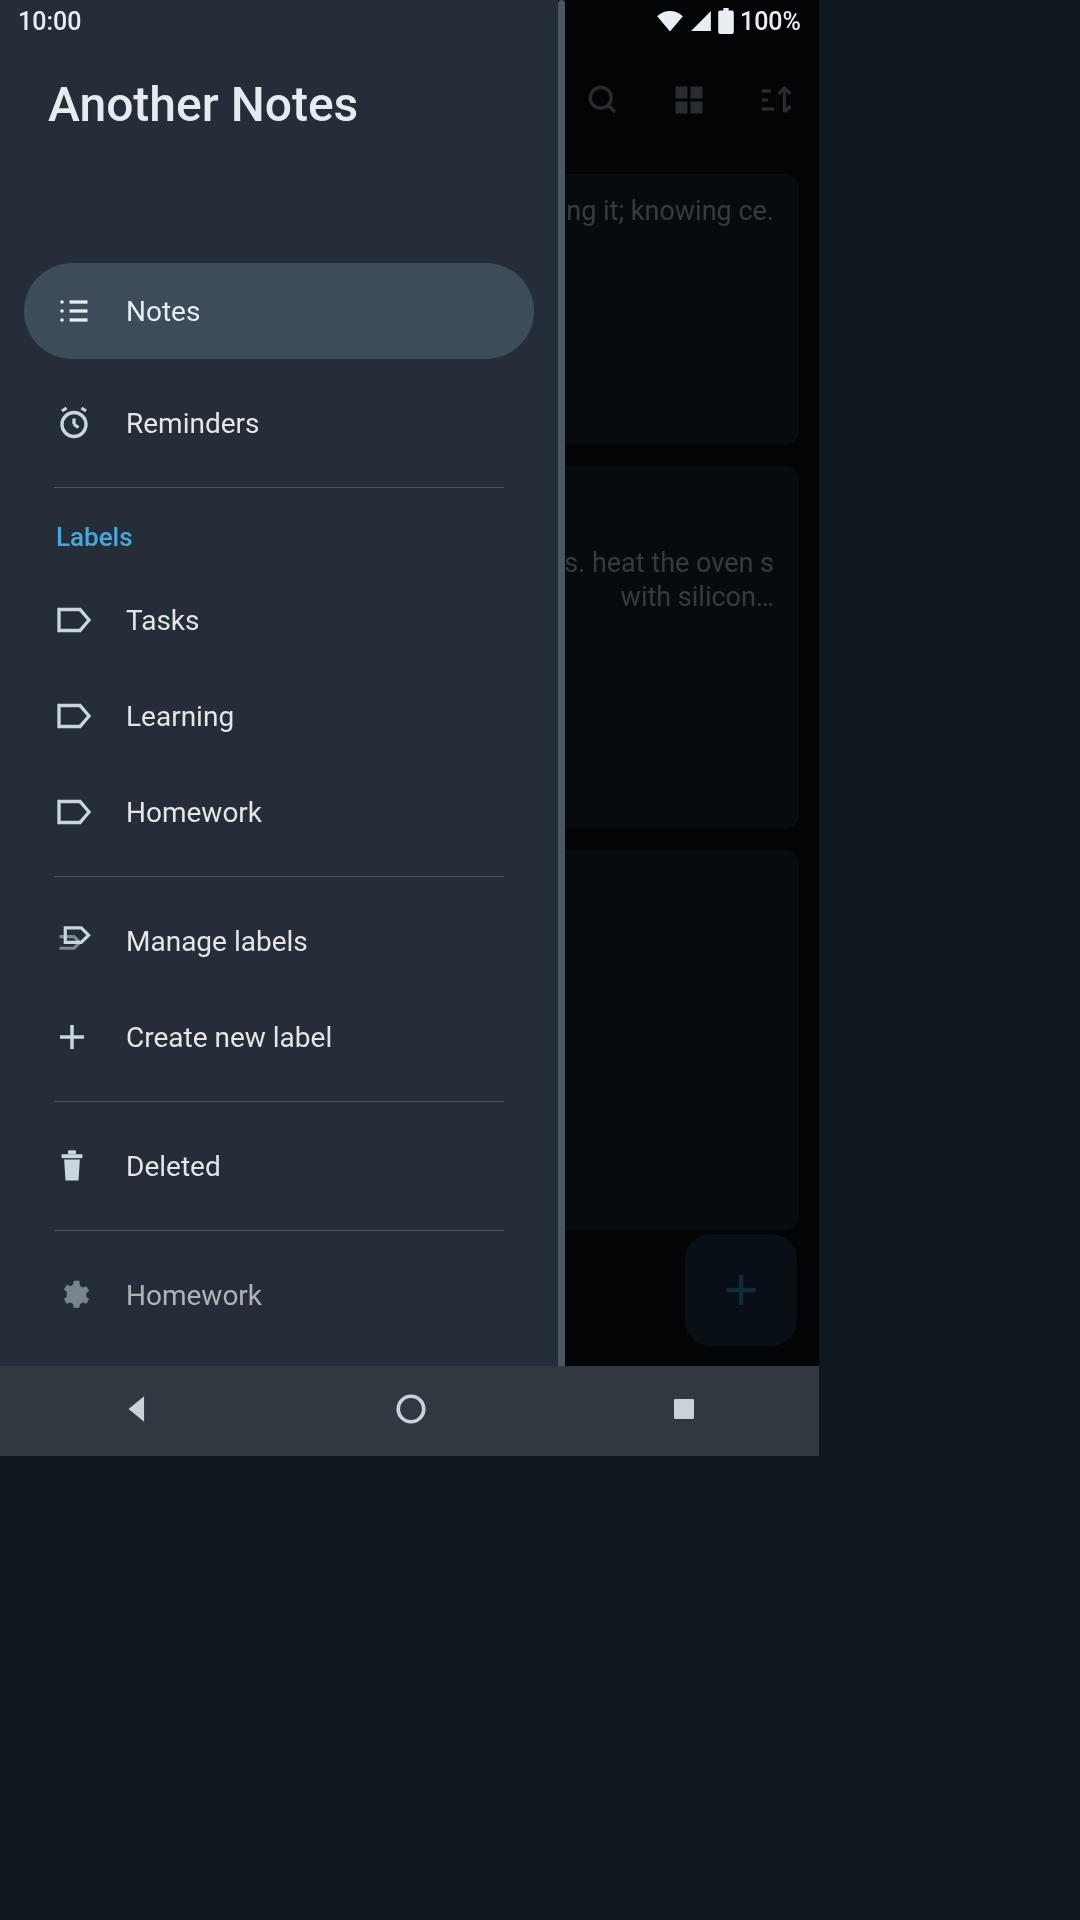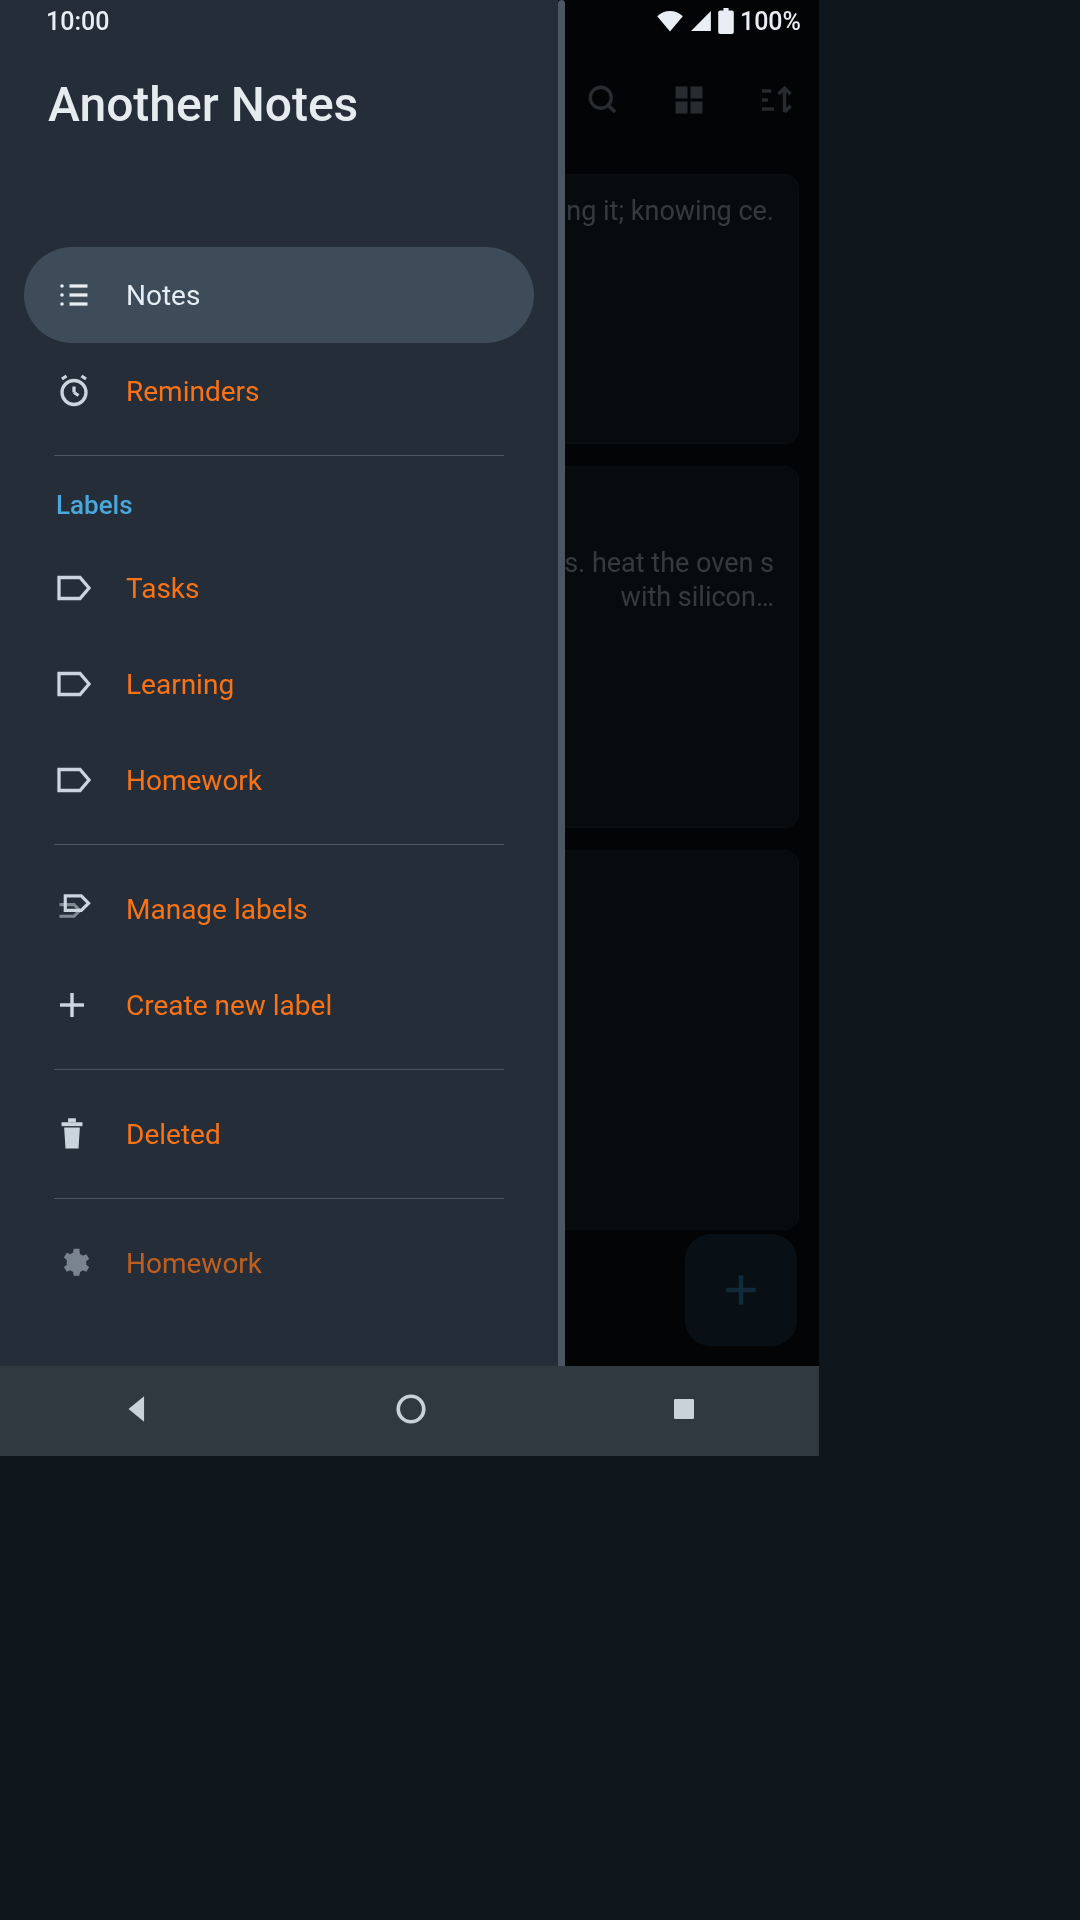--- a/index.html
+++ b/index.html
@@ -18,21 +18,20 @@
       top: 0; left: 0; right: 0;
       height: 42px;
       display: flex;
       align-items: center;
       justify-content: space-between;
       padding: 0 18px;
       color: #e8eef4;
       font-size: 25px;
       font-weight: 500;
       z-index: 50;
-      margin-left: 28px;
     }
     .status-right { display: flex; align-items: center; gap: 6px; }
     .status-right svg { display: block; }
     
     .backdrop {
       position: absolute;
       inset: 0;
       background: #0c1116;
     }
     .main-dim {
@@ -107,32 +106,32 @@
       padding: 24px 0 0 48px;
     }
     .drawer-list {
       margin-top: 114px;
     }
     .drawer-item {
       display: flex;
       align-items: center;
       height: 96px;
       padding-left: 56px;
-      color: #f97316;
+      color: #e5e5e5;
       font-size: 28px;
     }
     .drawer-item .icon {
       width: 70px;
       display:flex;
       color:#cbd5de;
     }
     .drawer-item.active {
       background: #3e4c5a;
       color: #e6edf3;
-      margin: 0 24px;
+      margin: 16px 24px;
       border-radius: 48px;
       padding-left: 32px;
     }
     .divider {
       height: 1px;
       background: #4a5663;
       margin: 16px 54px 16px 54px;
     }
     .section-header {
       color: #4aa7d9;

